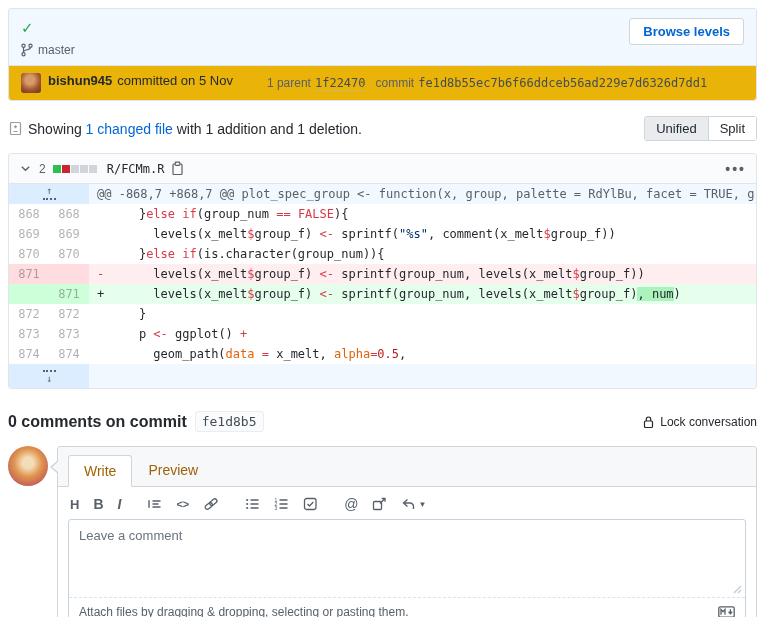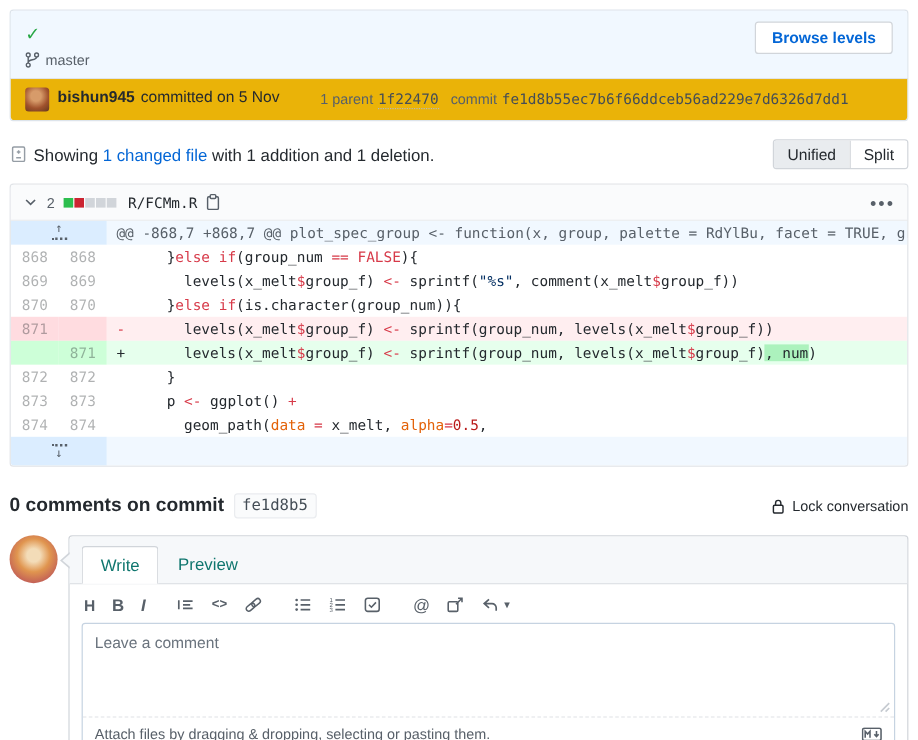--- a/index.html
+++ b/index.html
@@ -97,21 +97,21 @@
   .comment-area { display: flex; margin-top: 14px; }
   .avatar-lg { width: 40px; height: 40px; border-radius: 50%; flex: none;
     background: radial-gradient(circle at 50% 42%, #f3dcb8 18%, #e0954f 45%, #b5485a 90%); }
   .comment-box { flex: 1; margin-left: 9px; border: 1px solid #d1d5da; border-radius: 3px; background: #fff; position: relative; }
   .comment-caret { position: absolute; left: -8px; top: 13px; width: 0; height: 0;
     border-top: 7px solid transparent; border-bottom: 7px solid transparent; border-right: 8px solid #d1d5da; }
   .comment-caret::after { content: ""; position: absolute; left: 1.5px; top: -6px; width: 0; height: 0;
     border-top: 6px solid transparent; border-bottom: 6px solid transparent; border-right: 7px solid #f6f8fa; }
   .tab-strip { background: #f6f8fa; border-bottom: 1px solid #d1d5da; border-radius: 3px 3px 0 0;
     display: flex; align-items: flex-end; padding: 9px 10px 0 10px; height: 40px; }
-  .tab { font-size: 14px; padding: 7px 15px; cursor: pointer; color: #0f766e; border: 1px solid transparent; }
+  .tab { font-size: 14px; padding: 7px 15px; cursor: pointer; color: #a16207; border: 1px solid transparent; }
   .tab.active { background: #fff; border-color: #d1d5da; border-bottom-color: #fff; border-radius: 3px 3px 0 0; margin-bottom: -1px; }
   .md-toolbar { display: flex; align-items: center; padding: 9px 10px 7px 12px; gap: 14px; color: #586069; }
   .md-toolbar .tb { cursor: pointer; display: inline-flex; align-items: center; color: #586069;
     background: none; border: 0; font-family: inherit; padding: 0; }
   .tb.grp { margin-left: 12px; }
   .tb-H { font-size: 13px; font-weight: bold; }
   .tb-B { font-size: 14px; font-weight: bold; }
   .tb-I { font-size: 14px; font-style: italic; font-family: "Liberation Serif", serif; font-weight: bold; }
   .tb-code { font-family: "DejaVu Sans Mono", monospace; font-size: 11px; font-weight: bold; }
   .tb-at { font-size: 14px; }

